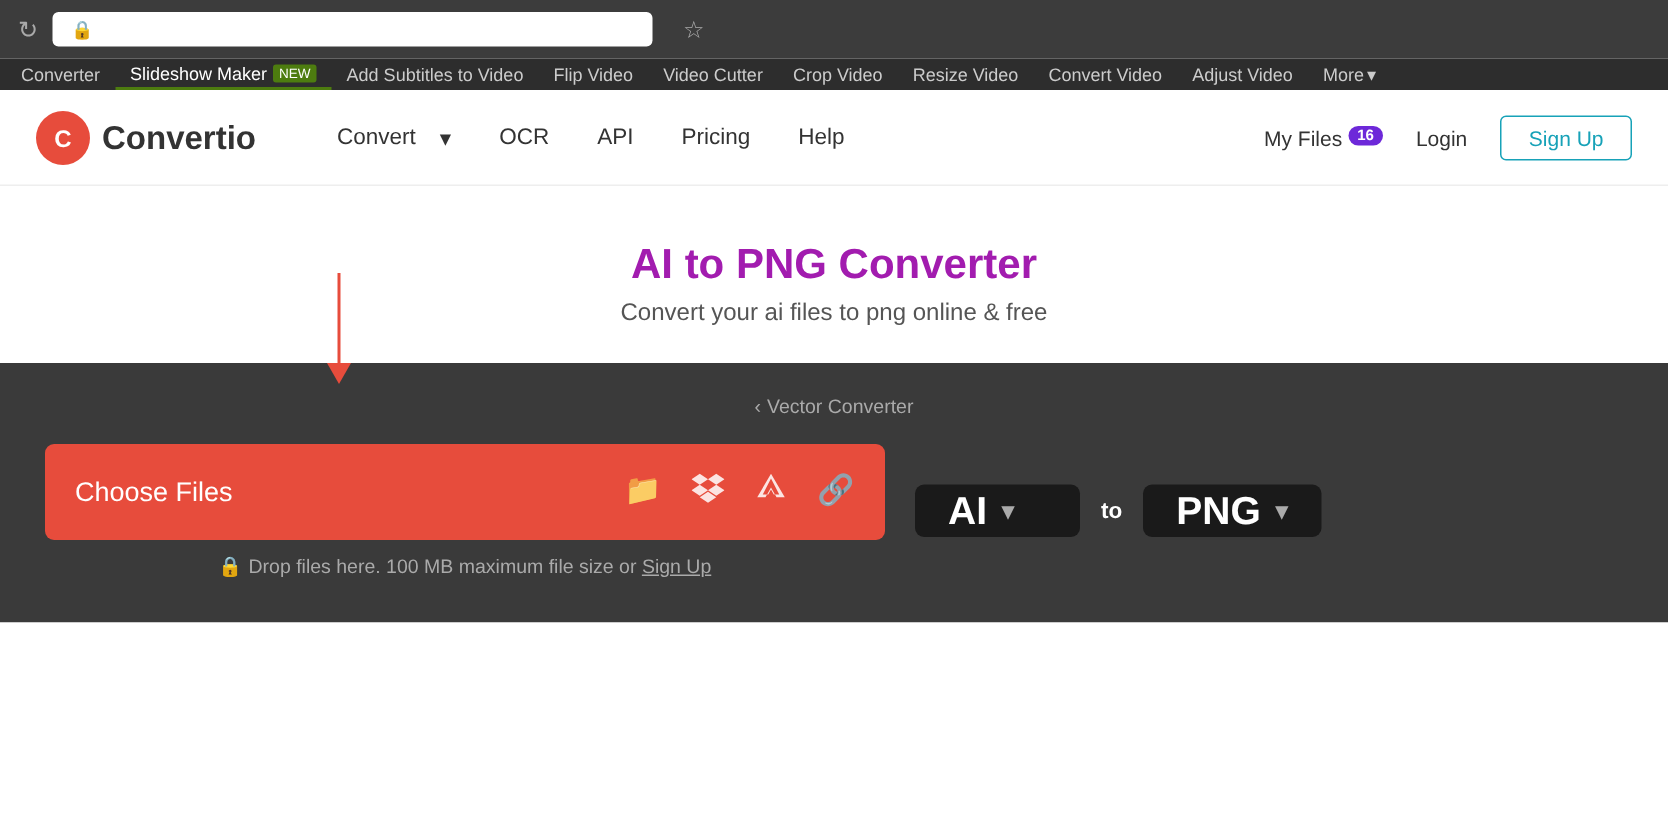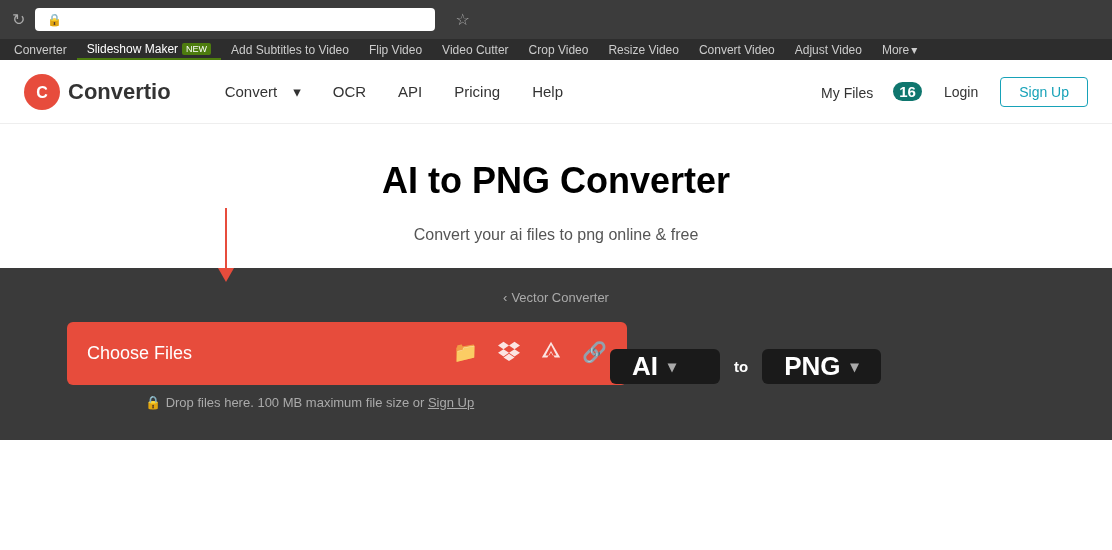--- a/index.html
+++ b/index.html
@@ -111,30 +111,30 @@
       align-items: flex-start;
       gap: 16px;
     }
     .header-actions {
       display: flex;
       align-items: center;
       gap: 12px;
     }
     .my-files-btn {
       display: flex;
-      align-items: flex-end;
-      gap: 20px;
+      align-items: flex-start;
+      gap: 4px;
       font-size: 14px;
       color: #333;
       cursor: pointer;
     }
     .files-badge {
-      background: #0f766e;
+      background: #6d28d9;
       color: #fff;
-      font-size: 15px;
+      font-size: 10px;
       padding: 1px 6px;
       border-radius: 10px;
       font-weight: bold;
     }
     .login-btn {
       font-size: 14px;
       color: #333;
       cursor: pointer;
       padding: 6px 10px;
     }
@@ -148,24 +148,24 @@
       background: none;
     }
 
     
     .hero {
       background: #fff;
       text-align: center;
       padding: 36px 20px 24px;
     }
     .hero-title {
-      font-size: 36px;
+      font-size: 28px;
       font-weight: bold;
-      color: #000000;
-      margin-bottom: 24px;
+      color: #a21caf;
+      margin-bottom: 8px;
     }
     .hero-subtitle {
       font-size: 16px;
       color: #555;
     }
 
     
     .converter-section {
       background: #3a3a3a;
       padding: 20px 30px 30px;
@@ -223,21 +223,20 @@
       color: #fff;
       border: none;
       padding: 18px 20px;
       border-radius: 6px;
       font-size: 18px;
       cursor: pointer;
       display: flex;
       align-items: center;
       gap: 20px;
       justify-content: flex-start;
-      margin-left: 37px;
     }
     .choose-files-text { font-size: 18px; font-weight: 500; }
     .upload-icons {
       display: flex;
       gap: 20px;
       margin-left: auto;
     }
     .upload-icon { font-size: 20px; color: rgba(255,255,255,0.85); }
 
     .drop-info {

